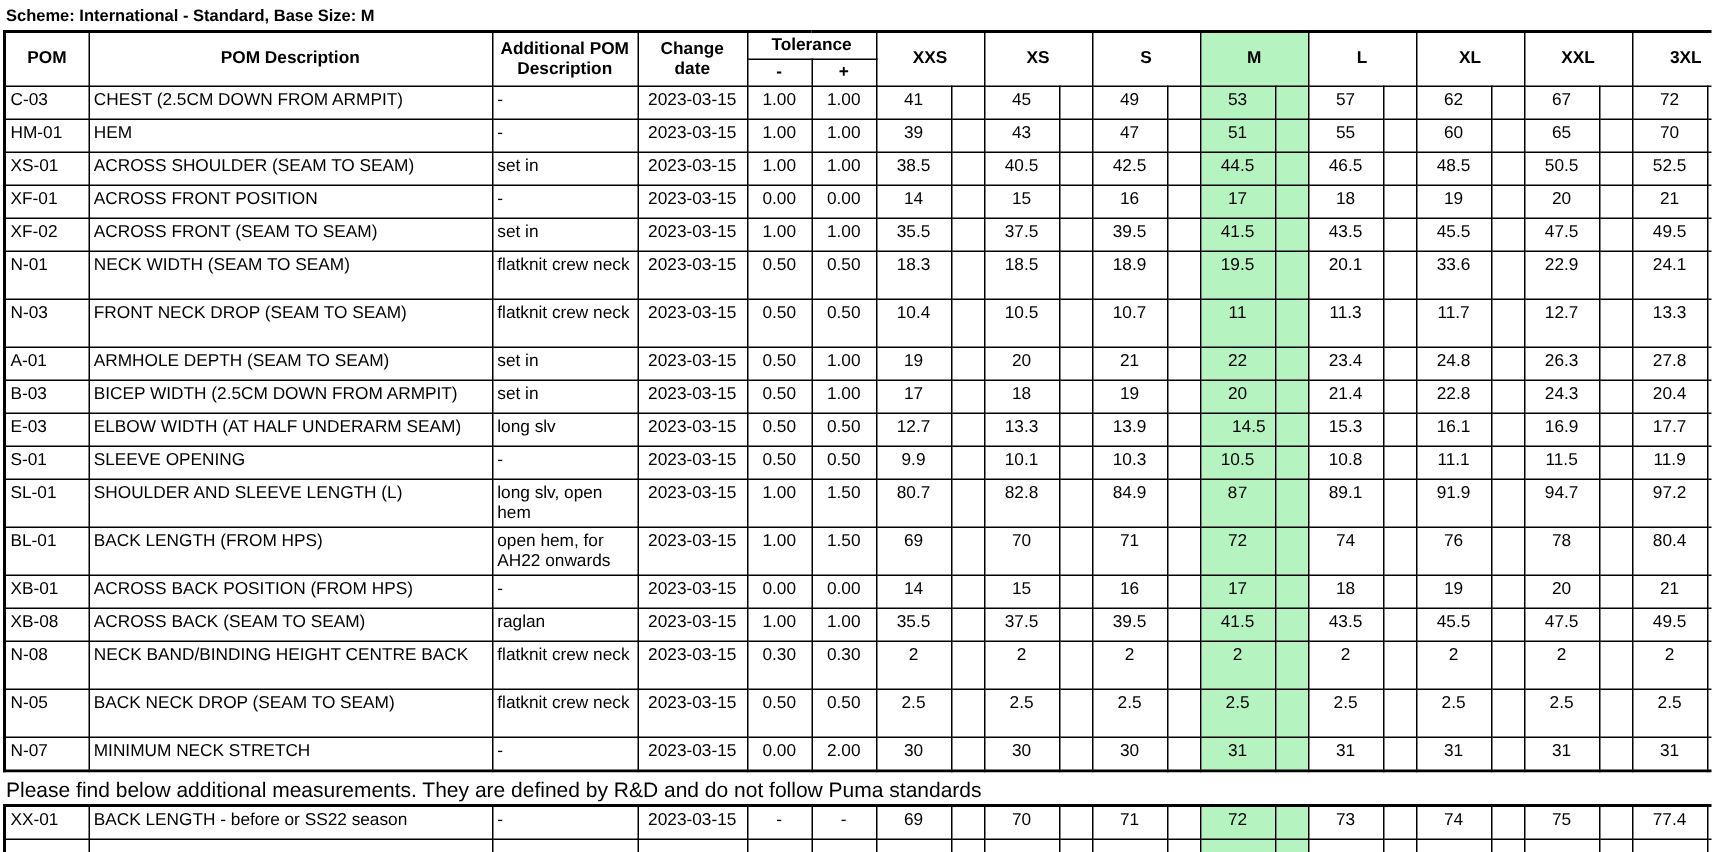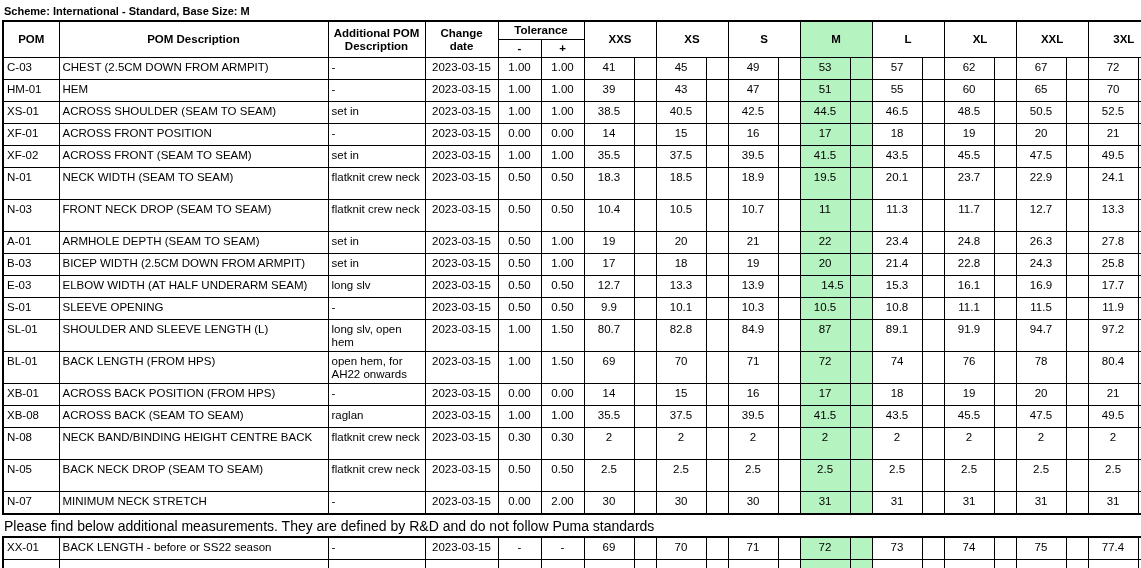--- a/index.html
+++ b/index.html
@@ -220,21 +220,21 @@
             <td class="c">18.3</td>
             <td></td>
             <td class="c">18.5</td>
             <td></td>
             <td class="c">18.9</td>
             <td></td>
             <td class="c" style="background: rgb(181, 243, 192);">19.5</td>
             <td style="background: rgb(181, 243, 192);"></td>
             <td class="c">20.1</td>
             <td></td>
-            <td class="c">23.7</td>
+            <td class="c">33.6</td>
             <td></td>
             <td class="c">22.9</td>
             <td></td>
             <td class="c">24.1</td>
             <td></td>
           </tr>
           <tr class=" tall">
             <td class="l">N-03</td>
             <td class="l">FRONT NECK DROP (SEAM TO SEAM)</td>
             <td class="l">flatknit crew neck</td>
@@ -296,21 +296,21 @@
             <td class="c">19</td>
             <td></td>
             <td class="c" style="background: rgb(181, 243, 192);">20</td>
             <td style="background: rgb(181, 243, 192);"></td>
             <td class="c">21.4</td>
             <td></td>
             <td class="c">22.8</td>
             <td></td>
             <td class="c">24.3</td>
             <td></td>
-            <td class="c">25.8</td>
+            <td class="c">20.4</td>
             <td></td>
           </tr>
           <tr class=" normal">
             <td class="l">E-03</td>
             <td class="l">ELBOW WIDTH (AT HALF UNDERARM SEAM)</td>
             <td class="l">long slv</td>
             <td class="c">2023-03-15</td>
             <td class="c">0.50</td>
             <td class="c">0.50</td>
             <td class="c">12.7</td>
@@ -360,21 +360,21 @@
             <td class="l">long slv, open hem</td>
             <td class="c">2023-03-15</td>
             <td class="c">1.00</td>
             <td class="c">1.50</td>
             <td class="c">80.7</td>
             <td></td>
             <td class="c">82.8</td>
             <td></td>
             <td class="c">84.9</td>
             <td></td>
-            <td class="c" style="background: rgb(181, 243, 192);">87</td>
+            <td class="c" style="background: rgb(181, 243, 192); font-family: Liberation Mono, monospace;">87</td>
             <td style="background: rgb(181, 243, 192);"></td>
             <td class="c">89.1</td>
             <td></td>
             <td class="c">91.9</td>
             <td></td>
             <td class="c">94.7</td>
             <td></td>
             <td class="c">97.2</td>
             <td></td>
           </tr>

